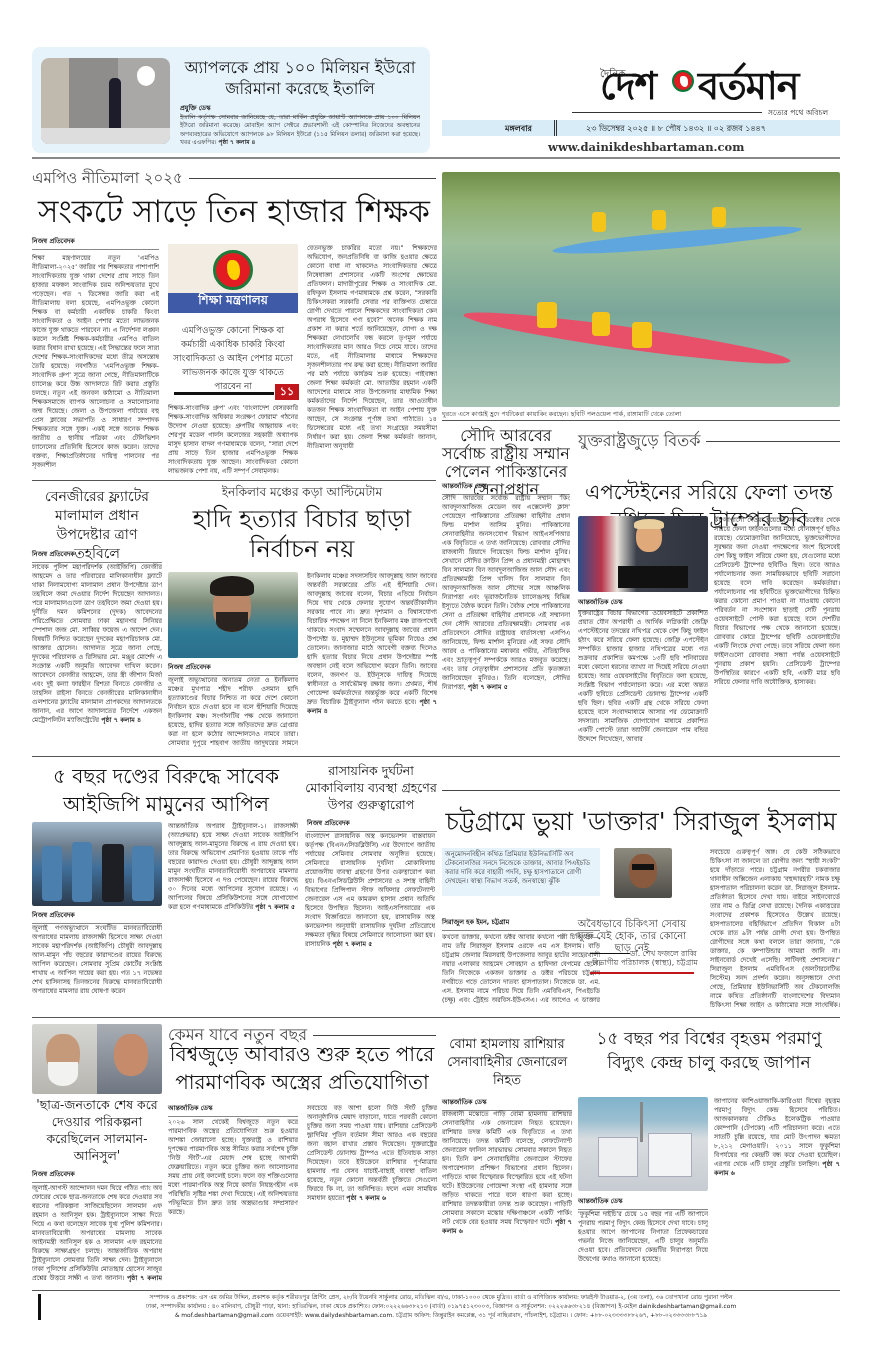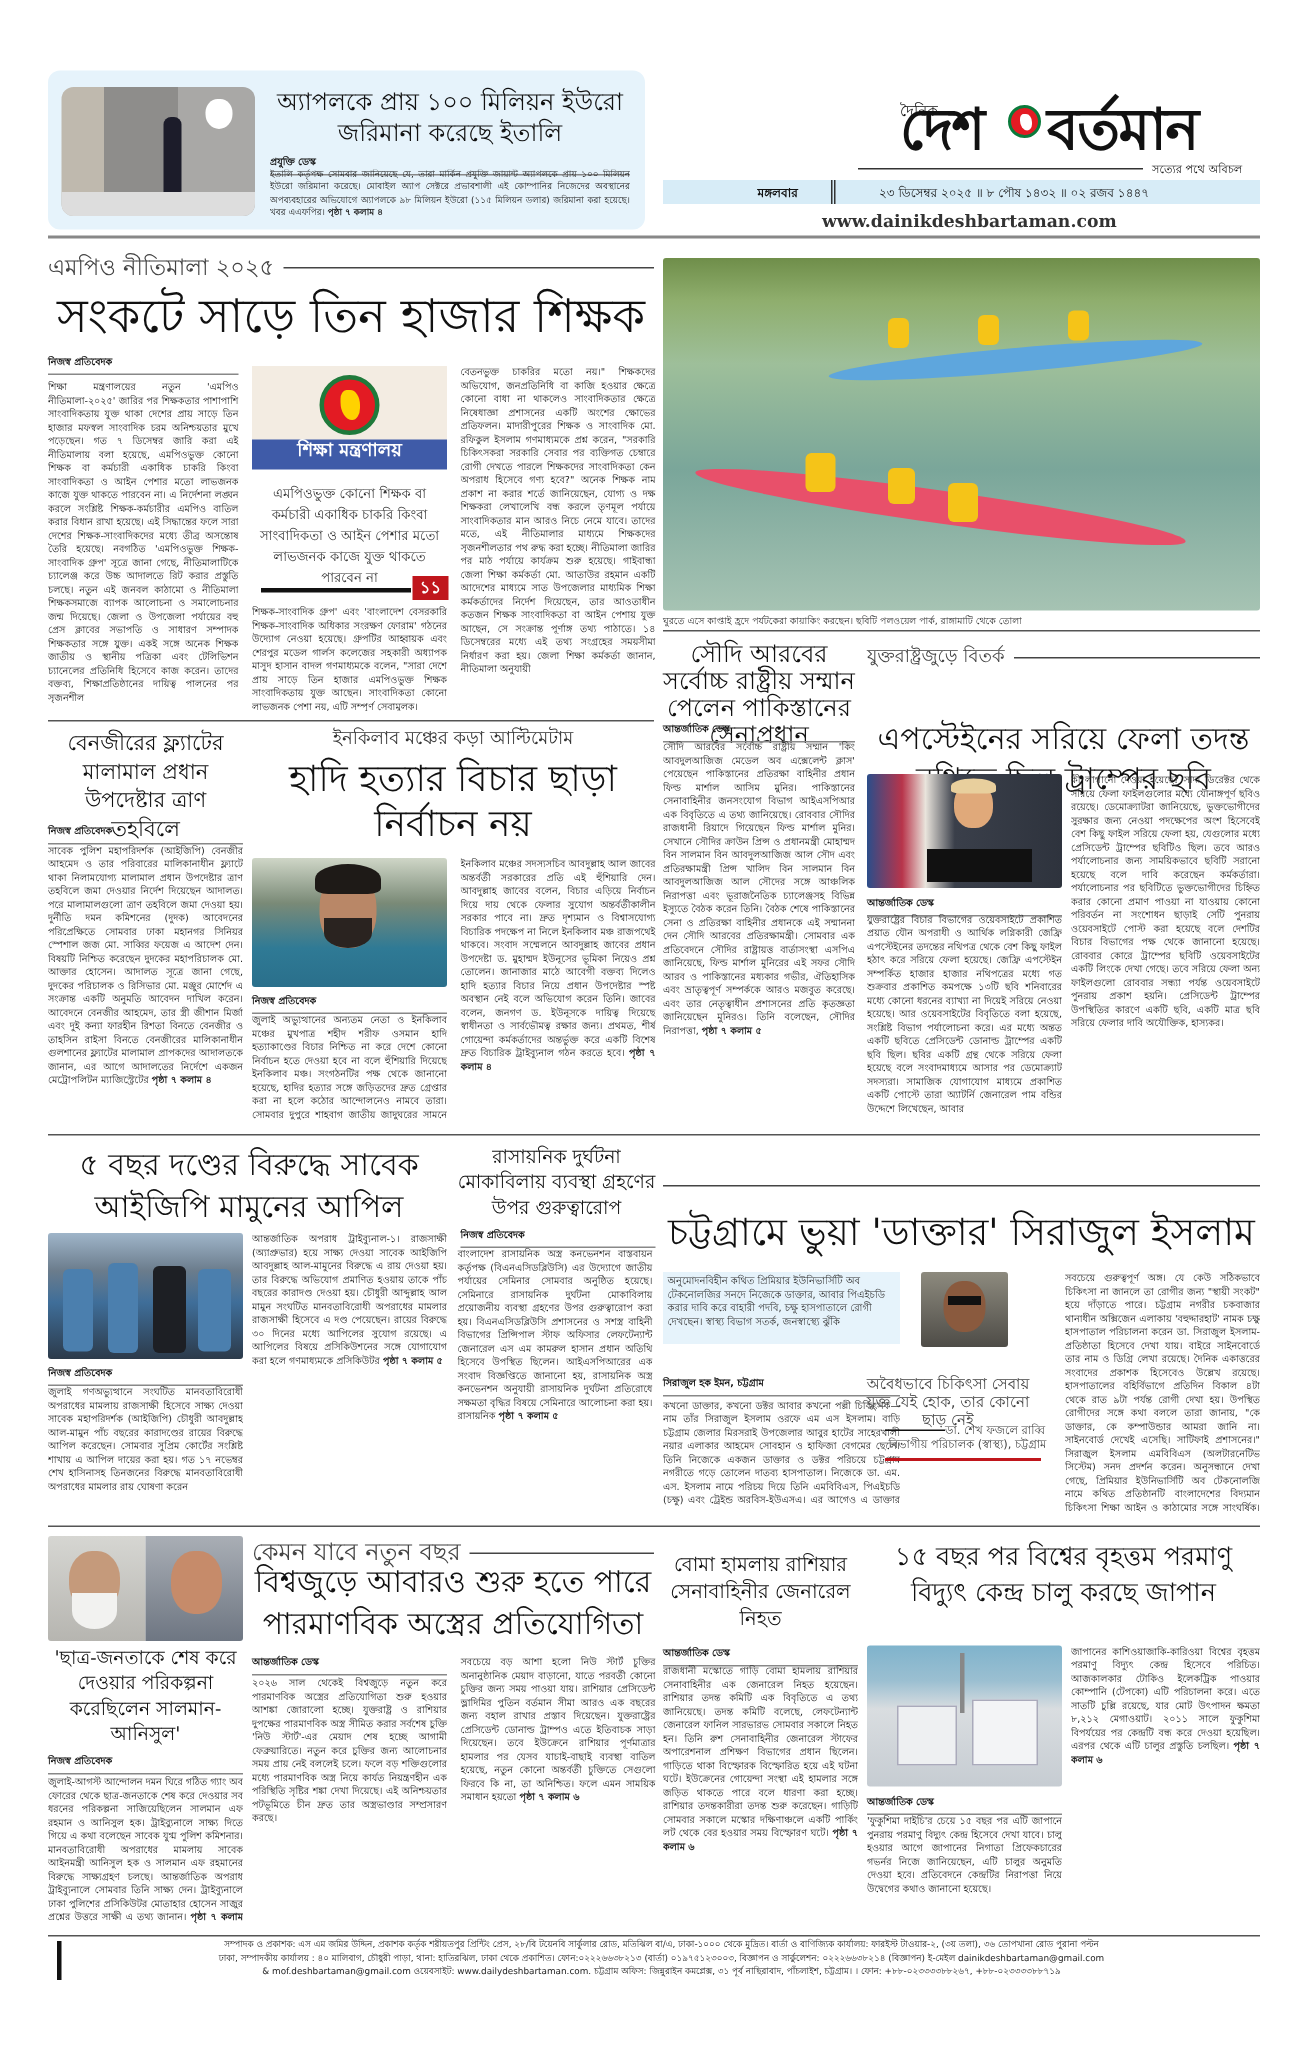--- a/index.html
+++ b/index.html
@@ -104,21 +104,21 @@
   <span class="jump">পৃষ্ঠা ৭ কলাম ৪</span>
 </div>
 
 <div class="abs head serif" style="left:442px;top:427px;width:128px;font-size:16px;line-height:18px;">সৌদি আরবের সর্বোচ্চ রাষ্ট্রীয় সম্মান পেলেন পাকিস্তানের সেনাপ্রধান</div>
 <div class="abs byline" style="left:442px;top:481px;width:128px;">আন্তর্জাতিক ডেস্ক</div>
 <div class="abs body-text" style="left:442px;top:494px;width:128px;height:256px;">
   <span>সৌদি আরবের সর্বোচ্চ রাষ্ট্রীয় সম্মান 'কিং আবদুলআজিজ মেডেল অব এক্সেলেন্ট ক্লাস' পেয়েছেন পাকিস্তানের প্রতিরক্ষা বাহিনীর প্রধান ফিল্ড মার্শাল আসিম মুনির। পাকিস্তানের সেনাবাহিনীর জনসংযোগ বিভাগ আইএসপিআর এক বিবৃতিতে এ তথ্য জানিয়েছে। রোববার সৌদির রাজধানী রিয়াদে গিয়েছেন ফিল্ড মার্শাল মুনির। সেখানে সৌদির ক্রাউন প্রিন্স ও প্রধানমন্ত্রী মোহাম্মদ বিন সালমান বিন আবদুলআজিজ আল সৌদ এবং প্রতিরক্ষামন্ত্রী প্রিন্স খালিদ বিন সালমান বিন আবদুলআজিজ আল সৌদের সঙ্গে আঞ্চলিক নিরাপত্তা এবং ভূরাজনৈতিক চ্যালেঞ্জসহ বিভিন্ন ইস্যুতে বৈঠক করেন তিনি। বৈঠক শেষে পাকিস্তানের সেনা ও প্রতিরক্ষা বাহিনীর প্রধানকে এই সম্মাননা দেন সৌদি আরবের প্রতিরক্ষামন্ত্রী। সোমবার এক প্রতিবেদনে সৌদির রাষ্ট্রায়ত্ত বার্তাসংস্থা এসপিএ জানিয়েছে, ফিল্ড মার্শাল মুনিরের এই সফর সৌদি আরব ও পাকিস্তানের মধ্যকার গভীর, ঐতিহাসিক এবং ভ্রাতৃত্বপূর্ণ সম্পর্ককে আরও মজবুত করেছে। এবং তার নেতৃত্বাধীন প্রশাসনের প্রতি কৃতজ্ঞতা জানিয়েছেন মুনিরও। তিনি বলেছেন, সৌদির নিরাপত্তা,</span>
   <span class="jump">পৃষ্ঠা ৭ কলাম ৫</span>
 </div>
 
-<div class="abs kicker" style="left:578px;top:428px;width:262px;font-size:12px;">
+<div class="abs kicker" style="left:578px;top:428px;width:262px;font-size:16px;">
   <span>যুক্তরাষ্ট্রজুড়ে বিতর্ক</span>
     <span class="line"></span>
 </div>
 <div class="abs head serif" style="left:578px;top:447px;width:262px;font-size:20px;line-height:27px;margin-top:32px;">এপস্টেইনের সরিয়ে ফেলা তদন্ত নথিতে ছিল ট্রাম্পের ছবি</div>
 <div class="abs photo" style="left:578px;top:516px;width:130px;height:76px;background:linear-gradient(90deg,#2b4d8a 0%,#b8344a 18%,#e9e4dc 30%,#3a3f4a 45%,#2e333d 100%);">
   <div class="abs" style="left:58px;top:6px;width:26px;height:30px;border-radius:45%;background:#e0a97a;"></div>
   <div class="abs" style="left:56px;top:3px;width:30px;height:10px;border-radius:50% 50% 20% 20%;background:#e8cf9d;"></div>
   <div class="abs" style="left:40px;top:50px;width:70px;height:22px;background:#111;"></div>
 </div>
 <div class="abs byline" style="left:578px;top:597px;width:130px;">আন্তর্জাতিক ডেস্ক</div>

